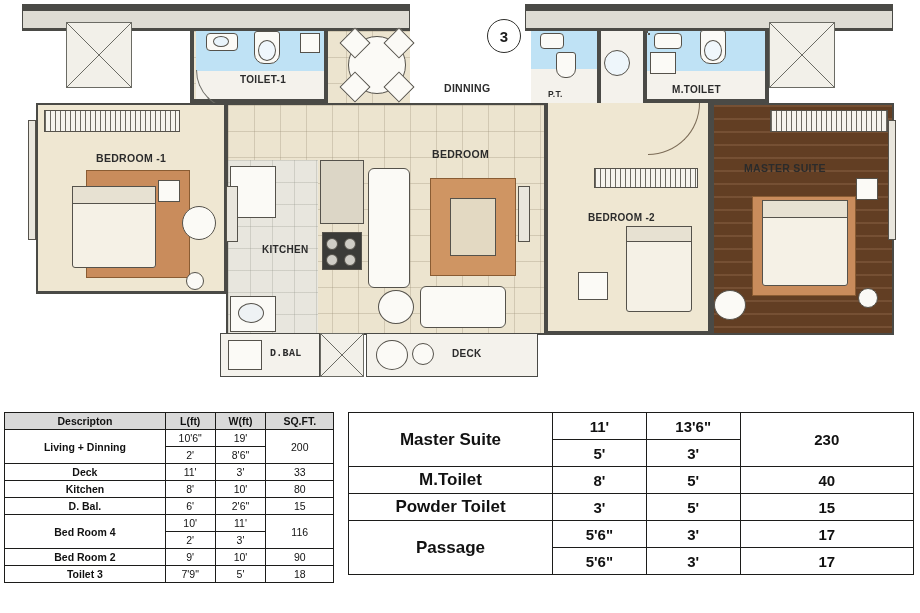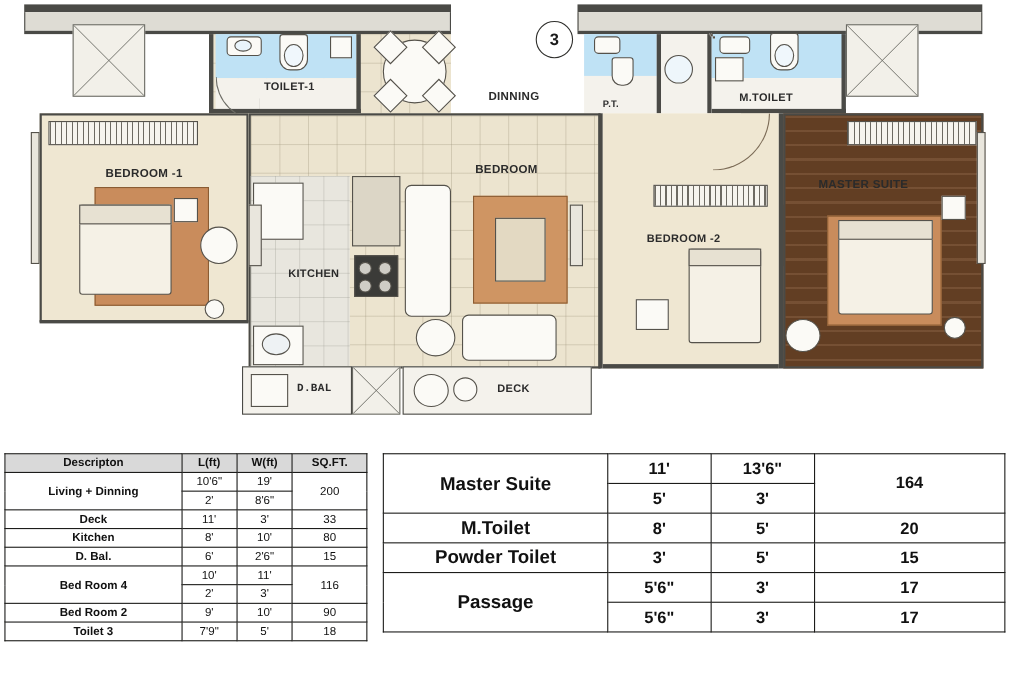--- a/index.html
+++ b/index.html
@@ -303,31 +303,31 @@
         </tr>
       </tbody>
     </table>
 
     <table id="tbl-right">
       <tbody>
         <tr>
           <td class="name" rowspan="2" style="width:200px;">Master Suite</td>
           <td class="num" style="width:92px;">11'</td>
           <td class="num" style="width:92px;">13'6"</td>
-          <td class="tot" rowspan="2" style="width:170px;">164</td>
+          <td class="tot" rowspan="2" style="width:170px;">230</td>
         </tr>
         <tr>
           <td class="num">5'</td>
           <td class="num">3'</td>
         </tr>
         <tr>
           <td class="name">M.Toilet</td>
           <td class="num">8'</td>
           <td class="num">5'</td>
-          <td class="tot">20</td>
+          <td class="tot">40</td>
         </tr>
         <tr>
           <td class="name">Powder Toilet</td>
           <td class="num">3'</td>
           <td class="num">5'</td>
           <td class="tot">15</td>
         </tr>
         <tr>
           <td class="name" rowspan="2">Passage</td>
           <td class="num">5'6"</td>

